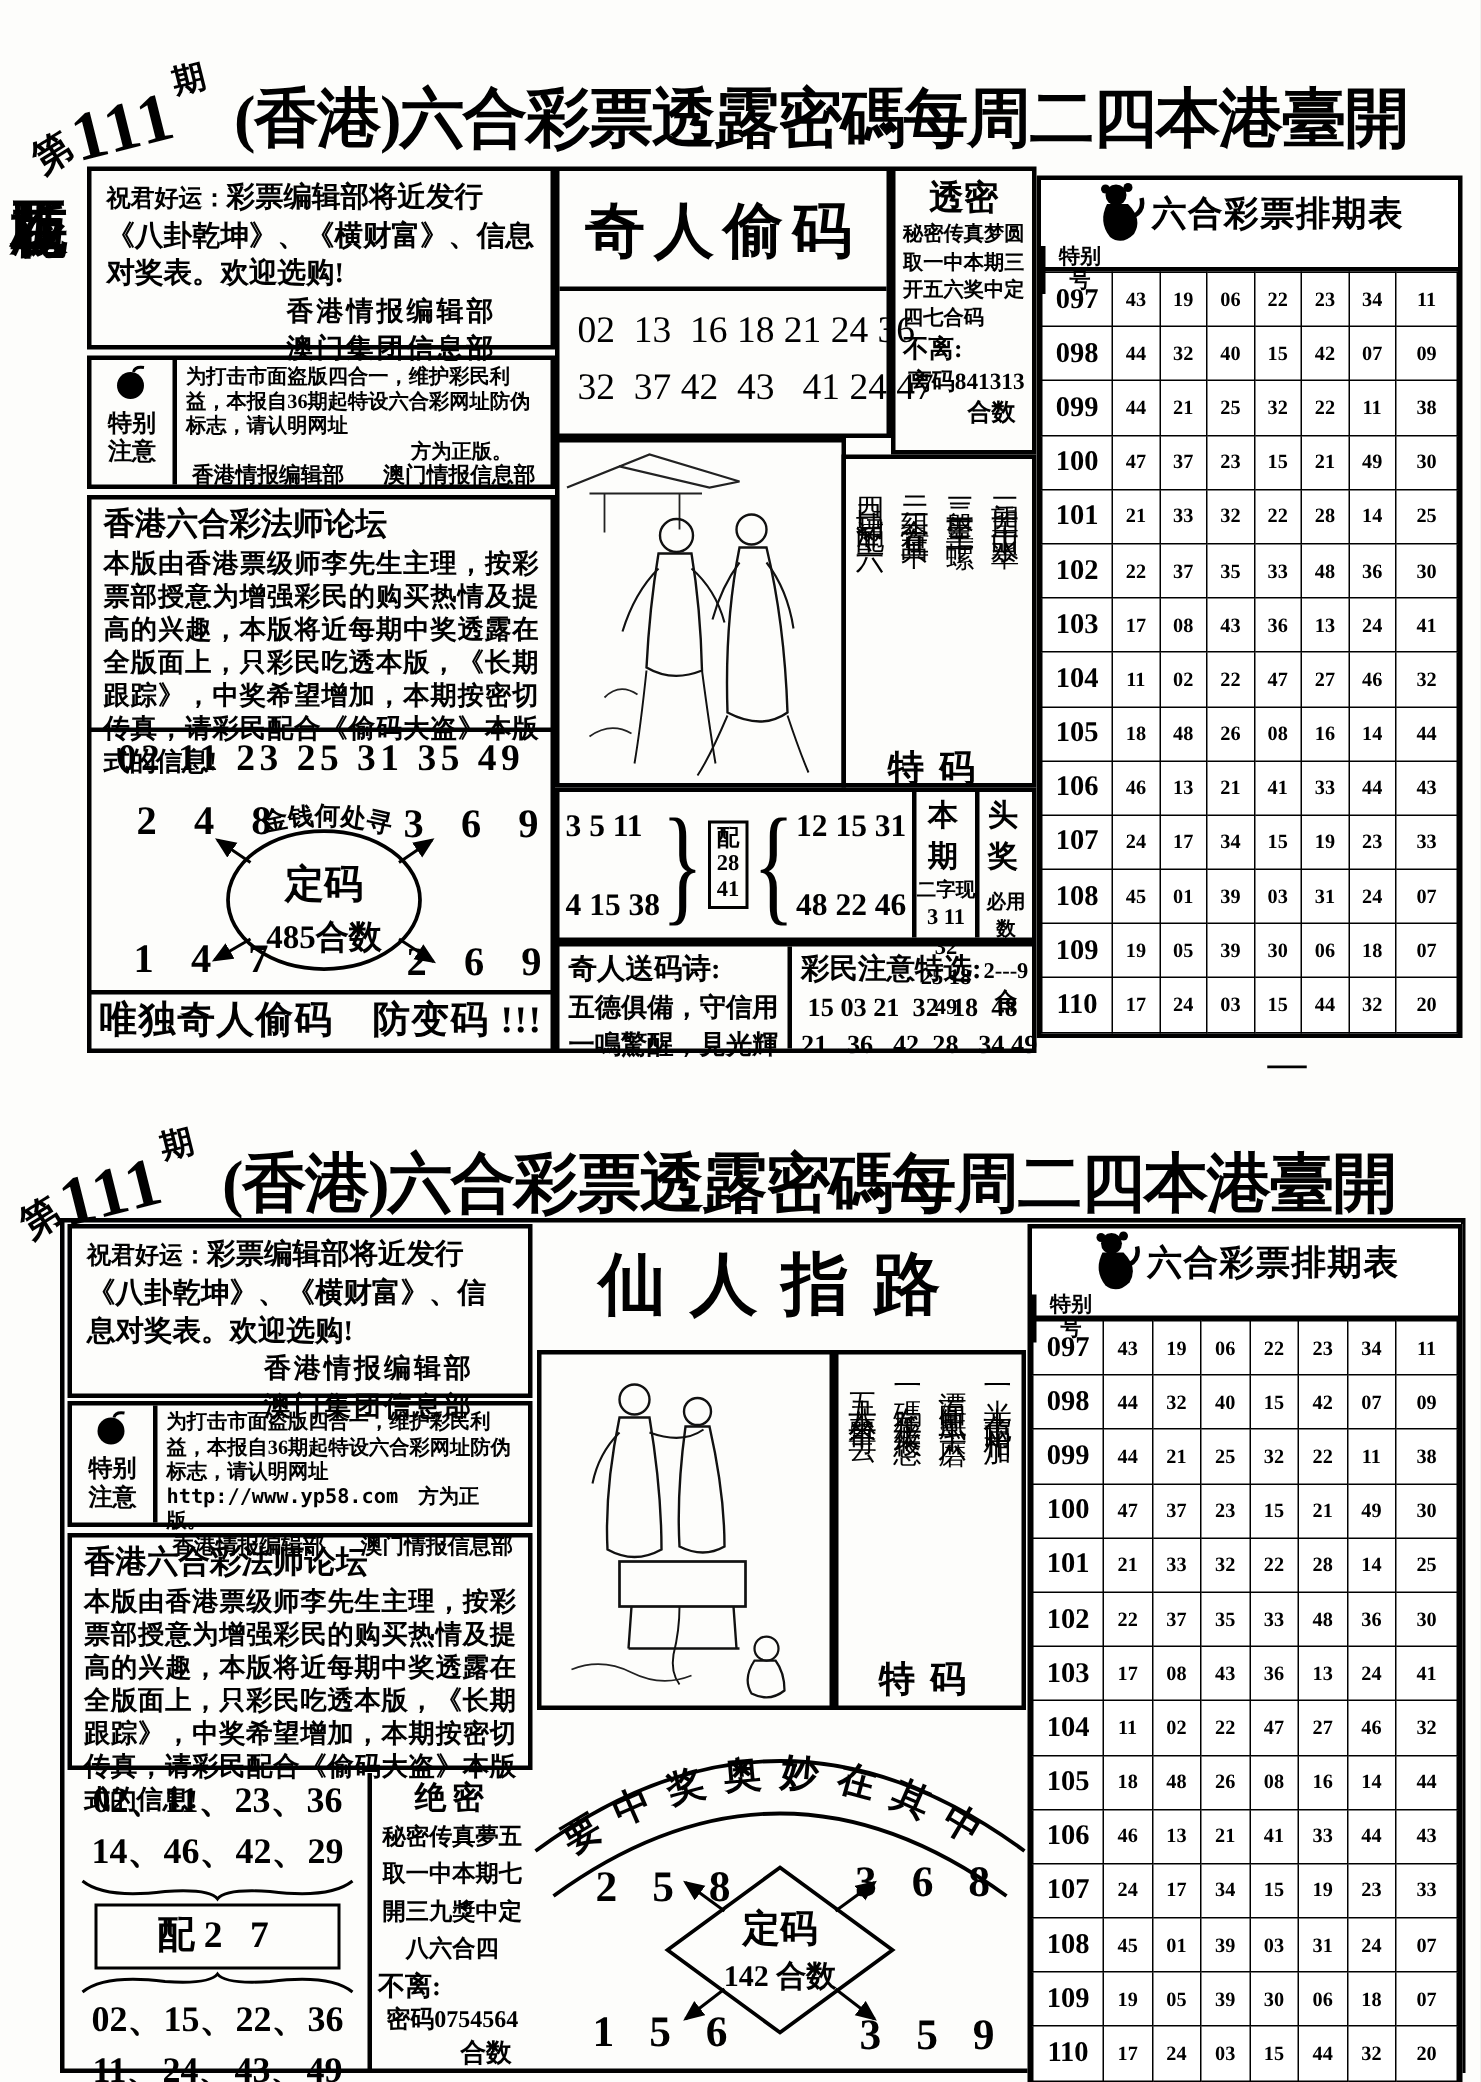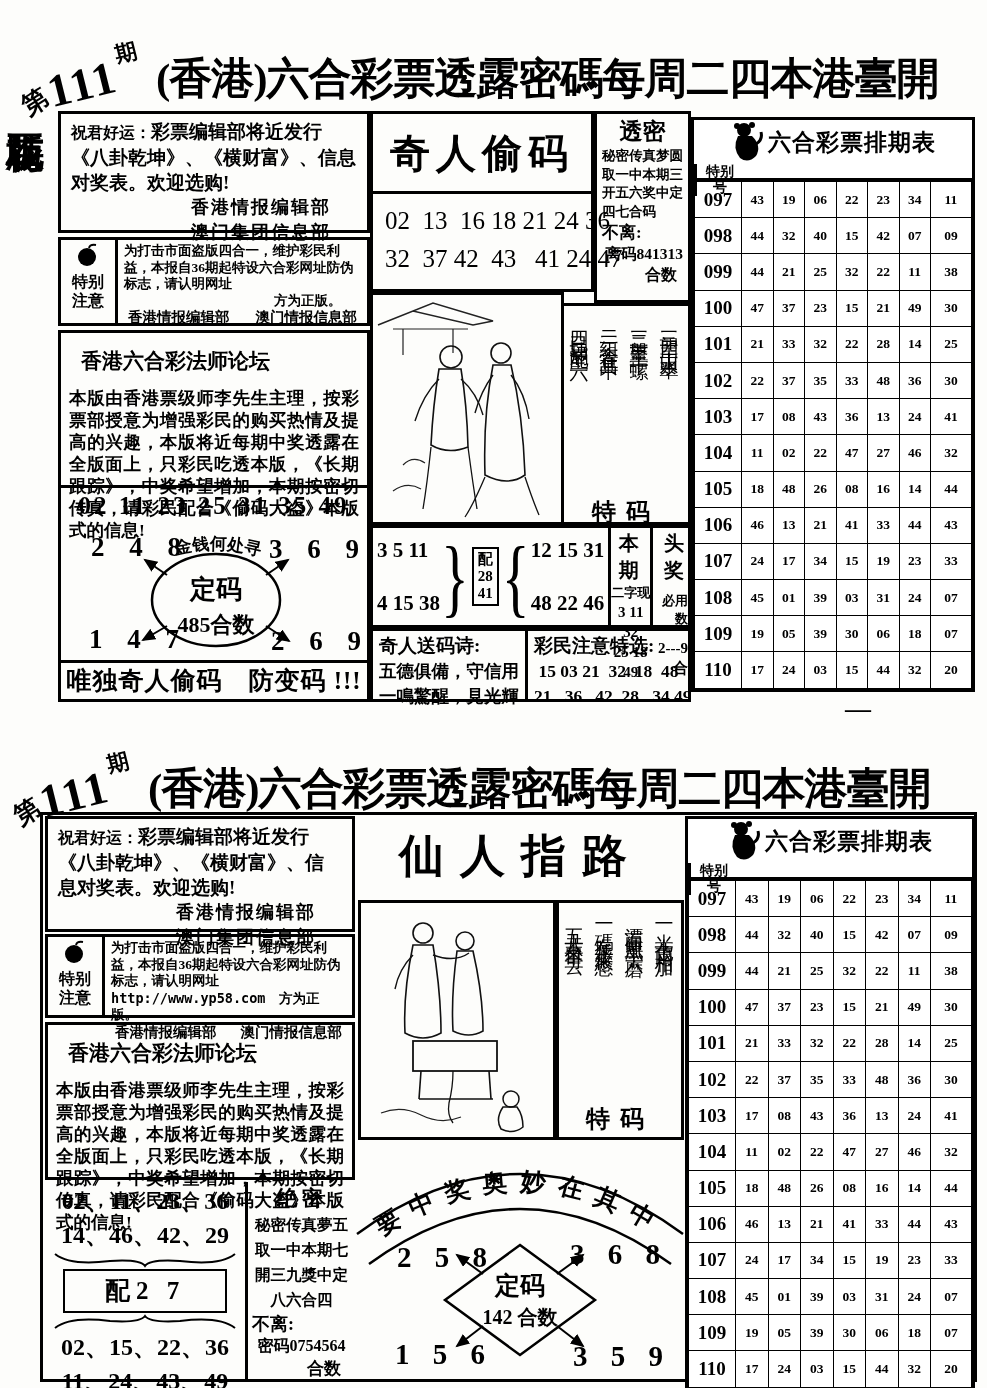--- a/index.html
+++ b/index.html
@@ -23,21 +23,21 @@
   .sig{ text-align:right;font-weight:900;font-size:18px;letter-spacing:2px;padding-right:26px;}
 
   .notice{display:flex;}
   .notice-label{width:54px;border-right:3px solid #000;text-align:center;font-size:16px;font-weight:bold;line-height:19px;padding-top:2px;}
   .notice-body{flex:1;font-size:13.5px;font-weight:bold;line-height:16.5px;padding:3px 6px;}
   .notice-tail{margin-left:150px;}
   .notice-url{font-family:"DejaVu Sans Mono",monospace;font-weight:bold;}
   .notice-signs{display:flex;justify-content:space-between;font-size:14.5px;padding:0 4px;}
 
   .forum{padding:2px 8px;}
-  .forum h3{margin:12px;font-size:21px;font-weight:900;}
+  .forum h3{margin:0;font-size:21px;font-weight:900;}
   .forum p{margin:1px 0 0 0;font-size:17.5px;font-weight:bold;line-height:22px;text-align:justify;}
 
   .numrow{font-size:25px;font-weight:bold;letter-spacing:3px;text-align:center;}
 
   .slogan{font-size:25px;font-weight:900;text-align:center;line-height:36px;letter-spacing:1px;}
 
   .qiren-title{font-size:40px;font-weight:900;text-align:center;letter-spacing:6px;padding:12px 0 10px 0;border-bottom:3px solid #000;}
   .qiren-nums{padding:8px 12px;font-size:25px;line-height:38px;white-space:pre;}
 
   .toumi{padding:2px 5px;}
@@ -223,21 +223,21 @@
         <span>12 15 31</span>
         <span>48 22 46</span>
       </div>
     </div>
     <div class="subcell" style="width:74px;">
       <h4>本 期</h4>
       <div class="small">二字现</div>
       <div class="val">3  11  32</div>
       <div class="val">25 18 49</div>
     </div>
-    <div class="subcell" style="width:66px;text-align:right;">
+    <div class="subcell" style="width:66px;">
       <h4>头 奖</h4>
       <div class="small" style="margin-top:8px;">必用数</div>
       <div class="val" style="margin-top:10px;">2---9合</div>
     </div>
   </div>
 
   <div class="abs bx songma" style="left:370px;top:628px;width:321px;height:74px;">
     <div class="songma-cell" style="width:182px;border-right:3px solid #000;">
       <h4>奇人送码诗:</h4>
       <div class="ln">五德俱備，守信用</div>

